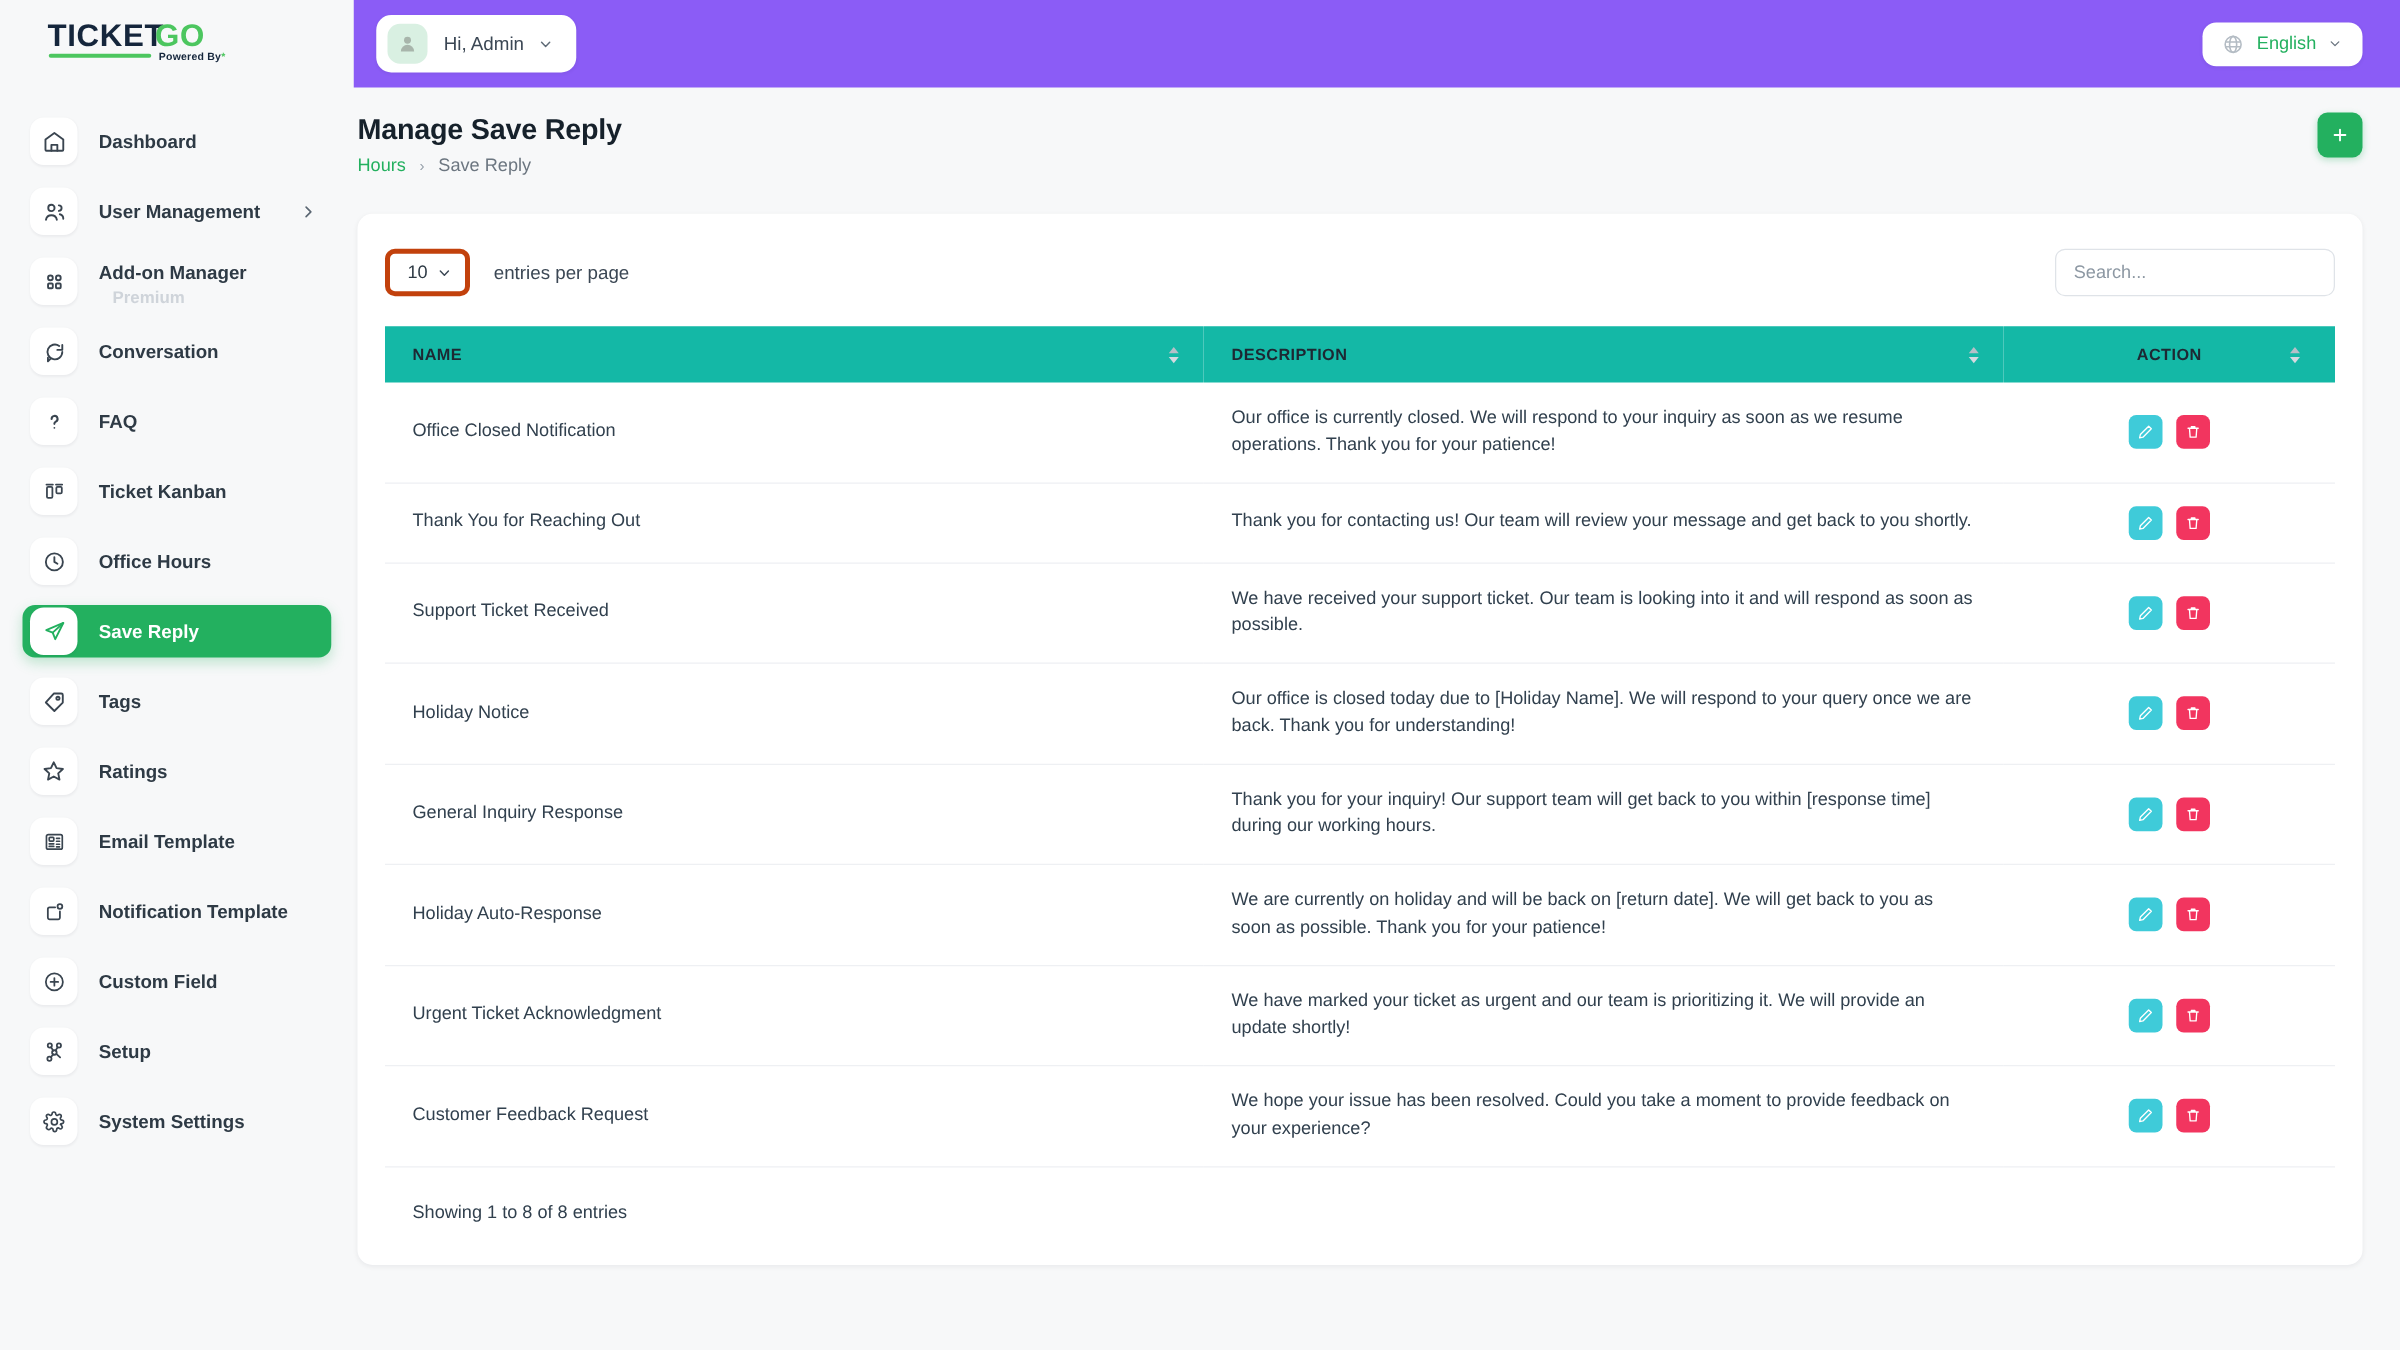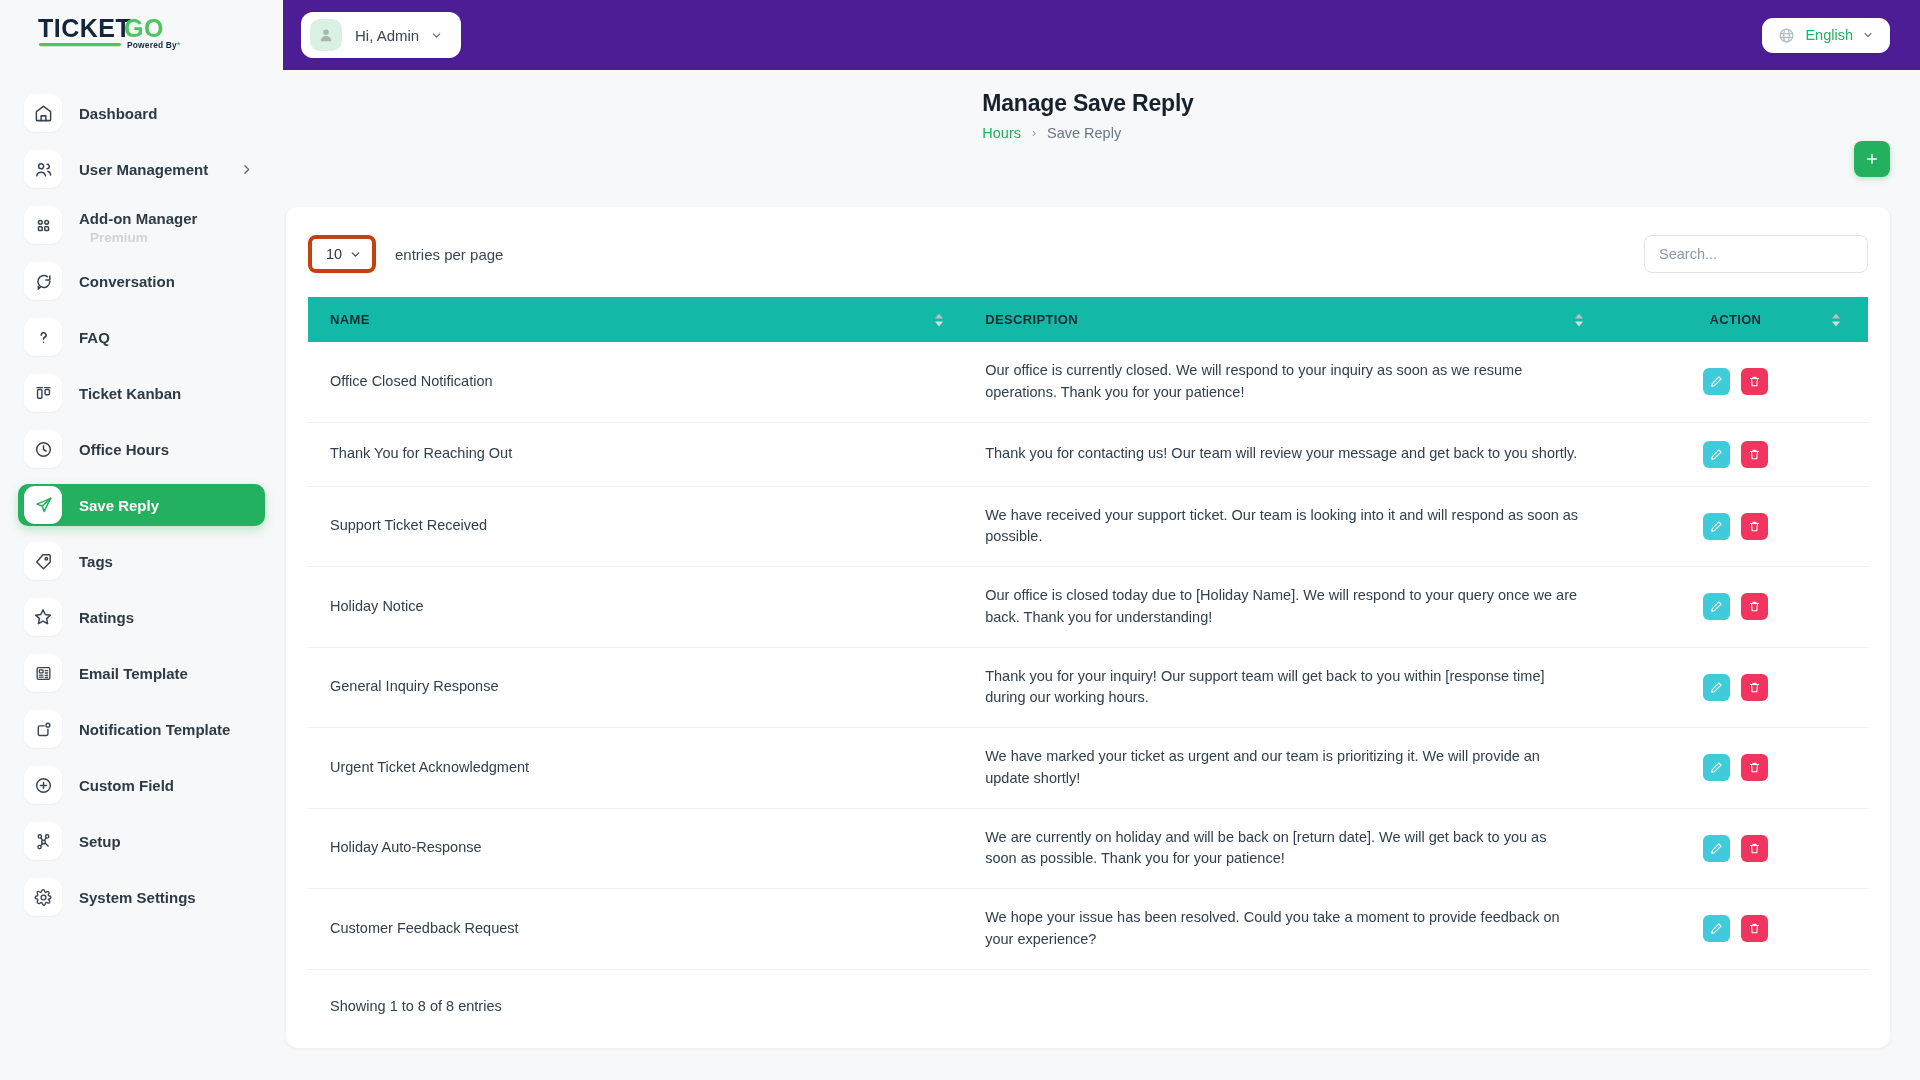--- a/index.html
+++ b/index.html
@@ -60,21 +60,21 @@
     background: #23b05f;
     box-shadow: 0 4px 10px rgba(35,176,95,.28);
   }
   .nav-item.active .nav-label { color: #ffffff; }
 
   
   .main { flex: 1; display: flex; flex-direction: column; min-width: 0; }
   .topbar {
     height: 70px; display: flex; align-items: center;
     padding: 0 30px 0 18px;
-    background: #4c1d95;
+    background: #8b5cf6;
   }
   .user-chip {
     display: flex; align-items: center;
     background: #ffffff; border-radius: 12px;
     padding: 7px 18px 7px 9px;
     box-shadow: 0 1px 3px rgba(16,24,40,.06);
     cursor: pointer;
   }
   .avatar {
     width: 32px; height: 32px; border-radius: 10px;
@@ -89,23 +89,22 @@
     background: #ffffff; border-radius: 11px;
     padding: 9px 16px;
     box-shadow: 0 1px 3px rgba(16,24,40,.06);
     cursor: pointer;
   }
   .lang-text { margin-left: 10px; font-size: 14.5px; color: #23b05f; font-weight: 500; }
   .lang-caret { margin-left: 9px; color: #6b7680; display: flex; }
 
   
   .page-head {
-    display: flex; align-items: center;
+    display: flex; align-items: flex-start;
     padding: 20px 30px 0 3px;
-    flex-direction: column;
   }
   .page-title { font-size: 23px; font-weight: 700; color: #16212b; letter-spacing: -.2px; }
   .breadcrumb { margin-top: 8px; font-size: 14.5px; display: flex; align-items: center; }
   .bc-home { color: #23b05f; cursor: pointer; }
   .bc-sep { margin: 0 11px; color: #97a1ab; font-size: 12px; }
   .bc-cur { color: #6c7680; }
   .add-btn {
     margin-left: auto; width: 36px; height: 36px;
     background: #23b05f; border-radius: 8px; border: none;
     display: flex; align-items: center; justify-content: center;
@@ -558,52 +557,52 @@
                   </svg>
               </button>
               <button class="act-btn act-del">
                 <svg width="13" height="13" viewBox="0 0 24 24" fill="none" stroke="#ffffff" stroke-width="2" stroke-linecap="round" stroke-linejoin="round">
                     <path d="M4.5 6.6h15M9.4 6.6V4.4h5.2v2.2M6.6 6.6l1 13.2h8.8l1-13.2"></path>
                   </svg>
               </button>
             </td>
           </tr>
           <tr>
+            <td>Holiday Auto-Response</td>
+            <td class="desc">We are currently on holiday and will be back on [return date]. We will get back to you as soon as possible. Thank you for your patience!</td>
+            <td class="action-cell">
+              <button class="act-btn act-edit">
+                <svg width="13" height="13" viewBox="0 0 24 24" fill="none" stroke="#ffffff" stroke-width="2" stroke-linecap="round" stroke-linejoin="round">
+                    <path d="M16.5 3.6l3.9 3.9L8.1 19.8l-4.9 1 1-4.9L16.5 3.6z"></path>
+                  </svg>
+              </button>
+              <button class="act-btn act-del">
+                <svg width="13" height="13" viewBox="0 0 24 24" fill="none" stroke="#ffffff" stroke-width="2" stroke-linecap="round" stroke-linejoin="round">
+                    <path d="M4.5 6.6h15M9.4 6.6V4.4h5.2v2.2M6.6 6.6l1 13.2h8.8l1-13.2"></path>
+                  </svg>
+              </button>
+            </td>
+          </tr>
+          <tr>
             <td>Urgent Ticket Acknowledgment</td>
             <td class="desc">We have marked your ticket as urgent and our team is prioritizing it. We will provide an update shortly!</td>
             <td class="action-cell">
               <button class="act-btn act-edit">
                 <svg width="13" height="13" viewBox="0 0 24 24" fill="none" stroke="#ffffff" stroke-width="2" stroke-linecap="round" stroke-linejoin="round">
                     <path d="M16.5 3.6l3.9 3.9L8.1 19.8l-4.9 1 1-4.9L16.5 3.6z"></path>
                   </svg>
               </button>
               <button class="act-btn act-del">
                 <svg width="13" height="13" viewBox="0 0 24 24" fill="none" stroke="#ffffff" stroke-width="2" stroke-linecap="round" stroke-linejoin="round">
                     <path d="M4.5 6.6h15M9.4 6.6V4.4h5.2v2.2M6.6 6.6l1 13.2h8.8l1-13.2"></path>
                   </svg>
               </button>
             </td>
           </tr>
           <tr>
-            <td>Holiday Auto-Response</td>
-            <td class="desc">We are currently on holiday and will be back on [return date]. We will get back to you as soon as possible. Thank you for your patience!</td>
-            <td class="action-cell">
-              <button class="act-btn act-edit">
-                <svg width="13" height="13" viewBox="0 0 24 24" fill="none" stroke="#ffffff" stroke-width="2" stroke-linecap="round" stroke-linejoin="round">
-                    <path d="M16.5 3.6l3.9 3.9L8.1 19.8l-4.9 1 1-4.9L16.5 3.6z"></path>
-                  </svg>
-              </button>
-              <button class="act-btn act-del">
-                <svg width="13" height="13" viewBox="0 0 24 24" fill="none" stroke="#ffffff" stroke-width="2" stroke-linecap="round" stroke-linejoin="round">
-                    <path d="M4.5 6.6h15M9.4 6.6V4.4h5.2v2.2M6.6 6.6l1 13.2h8.8l1-13.2"></path>
-                  </svg>
-              </button>
-            </td>
-          </tr>
-          <tr>
             <td>Customer Feedback Request</td>
             <td class="desc">We hope your issue has been resolved. Could you take a moment to provide feedback on your experience?</td>
             <td class="action-cell">
               <button class="act-btn act-edit">
                 <svg width="13" height="13" viewBox="0 0 24 24" fill="none" stroke="#ffffff" stroke-width="2" stroke-linecap="round" stroke-linejoin="round">
                     <path d="M16.5 3.6l3.9 3.9L8.1 19.8l-4.9 1 1-4.9L16.5 3.6z"></path>
                   </svg>
               </button>
               <button class="act-btn act-del">
                 <svg width="13" height="13" viewBox="0 0 24 24" fill="none" stroke="#ffffff" stroke-width="2" stroke-linecap="round" stroke-linejoin="round">

